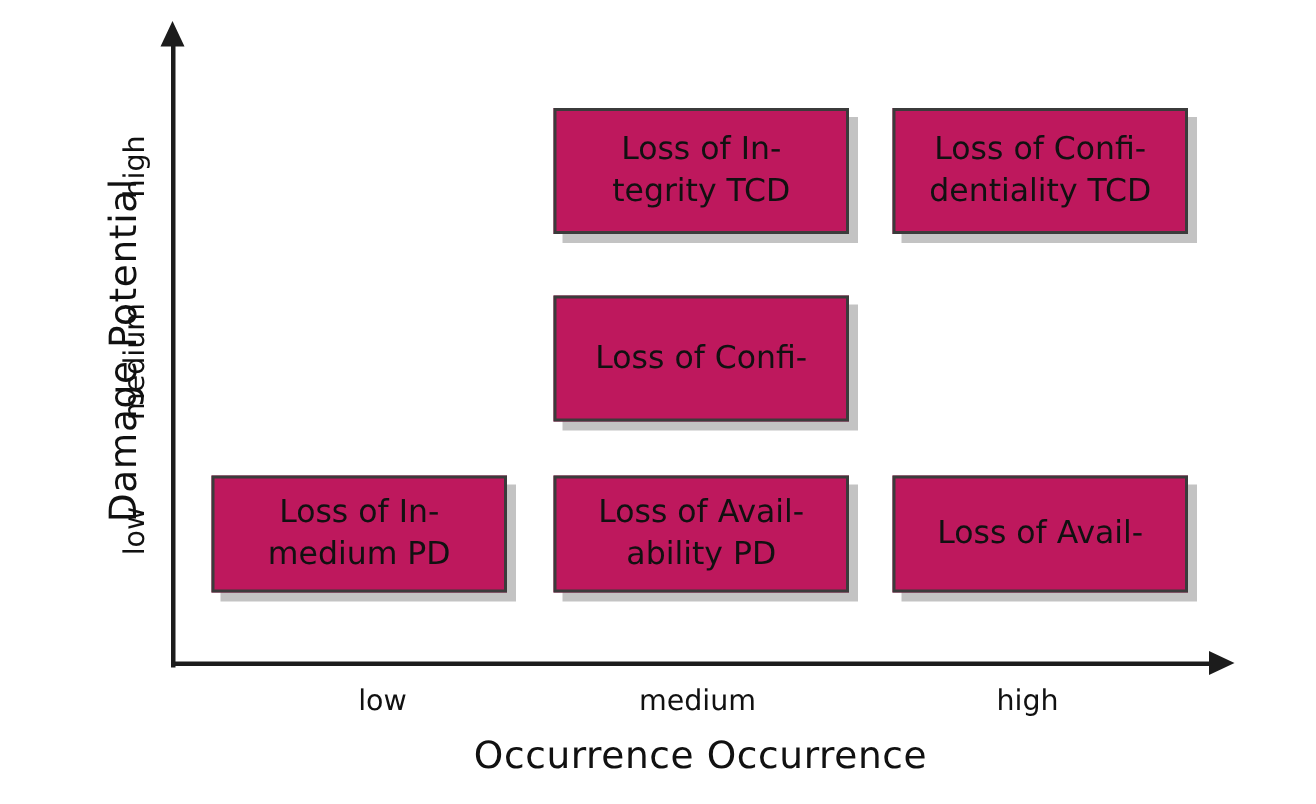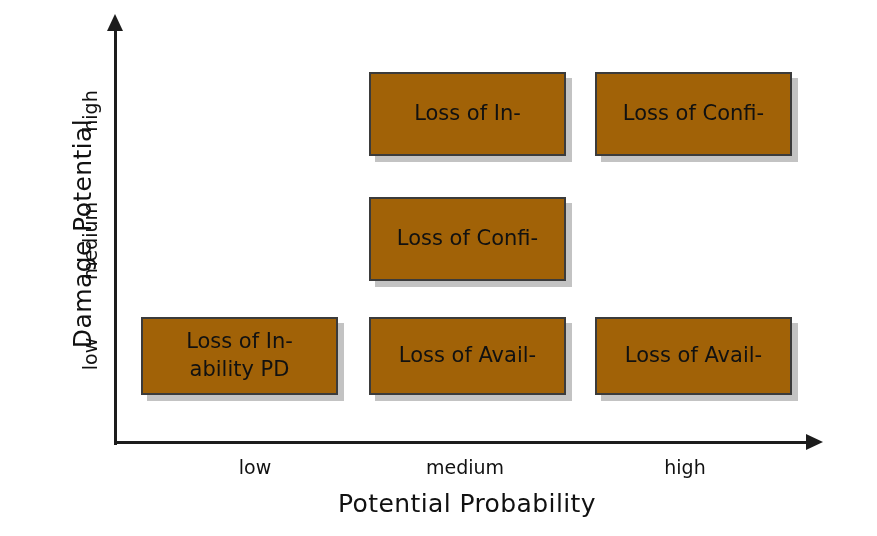--- a/index.html
+++ b/index.html
@@ -105,21 +105,21 @@
     white-space: nowrap;
   }
   #x-tick-low    { left: 175px; }
   #x-tick-medium { left: 385px; }
   #x-tick-high   { left: 605px; }
 
   
   .risk-box {
     position: absolute;
     box-sizing: border-box;
-    background: #a16207;
+    background: #be185d;
     border: 2px solid #3b3b3b;
     box-shadow: 6px 6px 0 0 #c3c3c3;
     display: flex;
     align-items: center;
     justify-content: center;
     text-align: center;
     font-size: 21px;
     line-height: 1.33;
     color: #111111;
     padding: 2px 6px;
@@ -137,58 +137,61 @@
 <body>
 
 <div id="canvas">
 
   <div id="y-axis-line" class="axis-line"></div>
   <div id="y-axis-arrow" class="arrow-head"></div>
   <div id="x-axis-line" class="axis-line"></div>
   <div id="x-axis-arrow" class="arrow-head"></div>
 
   <div id="y-axis-title">Damage Potential</div>
-  <div id="x-axis-title">Potential Probability</div>
+  <div id="x-axis-title">Occurrence Occurrence</div>
 
   <div id="y-tick-high" class="y-tick">high</div>
   <div id="y-tick-medium" class="y-tick">medium</div>
   <div id="y-tick-low" class="y-tick">low</div>
 
   <div id="x-tick-low" class="x-tick">low</div>
   <div id="x-tick-medium" class="x-tick">medium</div>
   <div id="x-tick-high" class="x-tick">high</div>
 
   <div id="cell-mid-high" class="risk-box">
     <div>
       <span class="label">Loss of In-</span>
+      <span class="label">tegrity TCD</span>
     </div>
   </div>
 
   <div id="cell-high-high" class="risk-box">
     <div>
       <span class="label">Loss of Confi-</span>
+      <span class="label">dentiality TCD</span>
     </div>
   </div>
 
   <div id="cell-mid-medium" class="risk-box">
     <div>
       <span class="label">Loss of Confi-</span>
     </div>
   </div>
 
   <div id="cell-low-low" class="risk-box">
     <div>
       <span class="label">Loss of In-</span>
-      <span class="label">ability PD</span>
+      <span class="label">medium PD</span>
     </div>
   </div>
 
   <div id="cell-mid-low" class="risk-box">
     <div>
       <span class="label">Loss of Avail-</span>
+      <span class="label">ability PD</span>
     </div>
   </div>
 
   <div id="cell-high-low" class="risk-box">
     <div>
       <span class="label">Loss of Avail-</span>
     </div>
   </div>
 
 </div>

